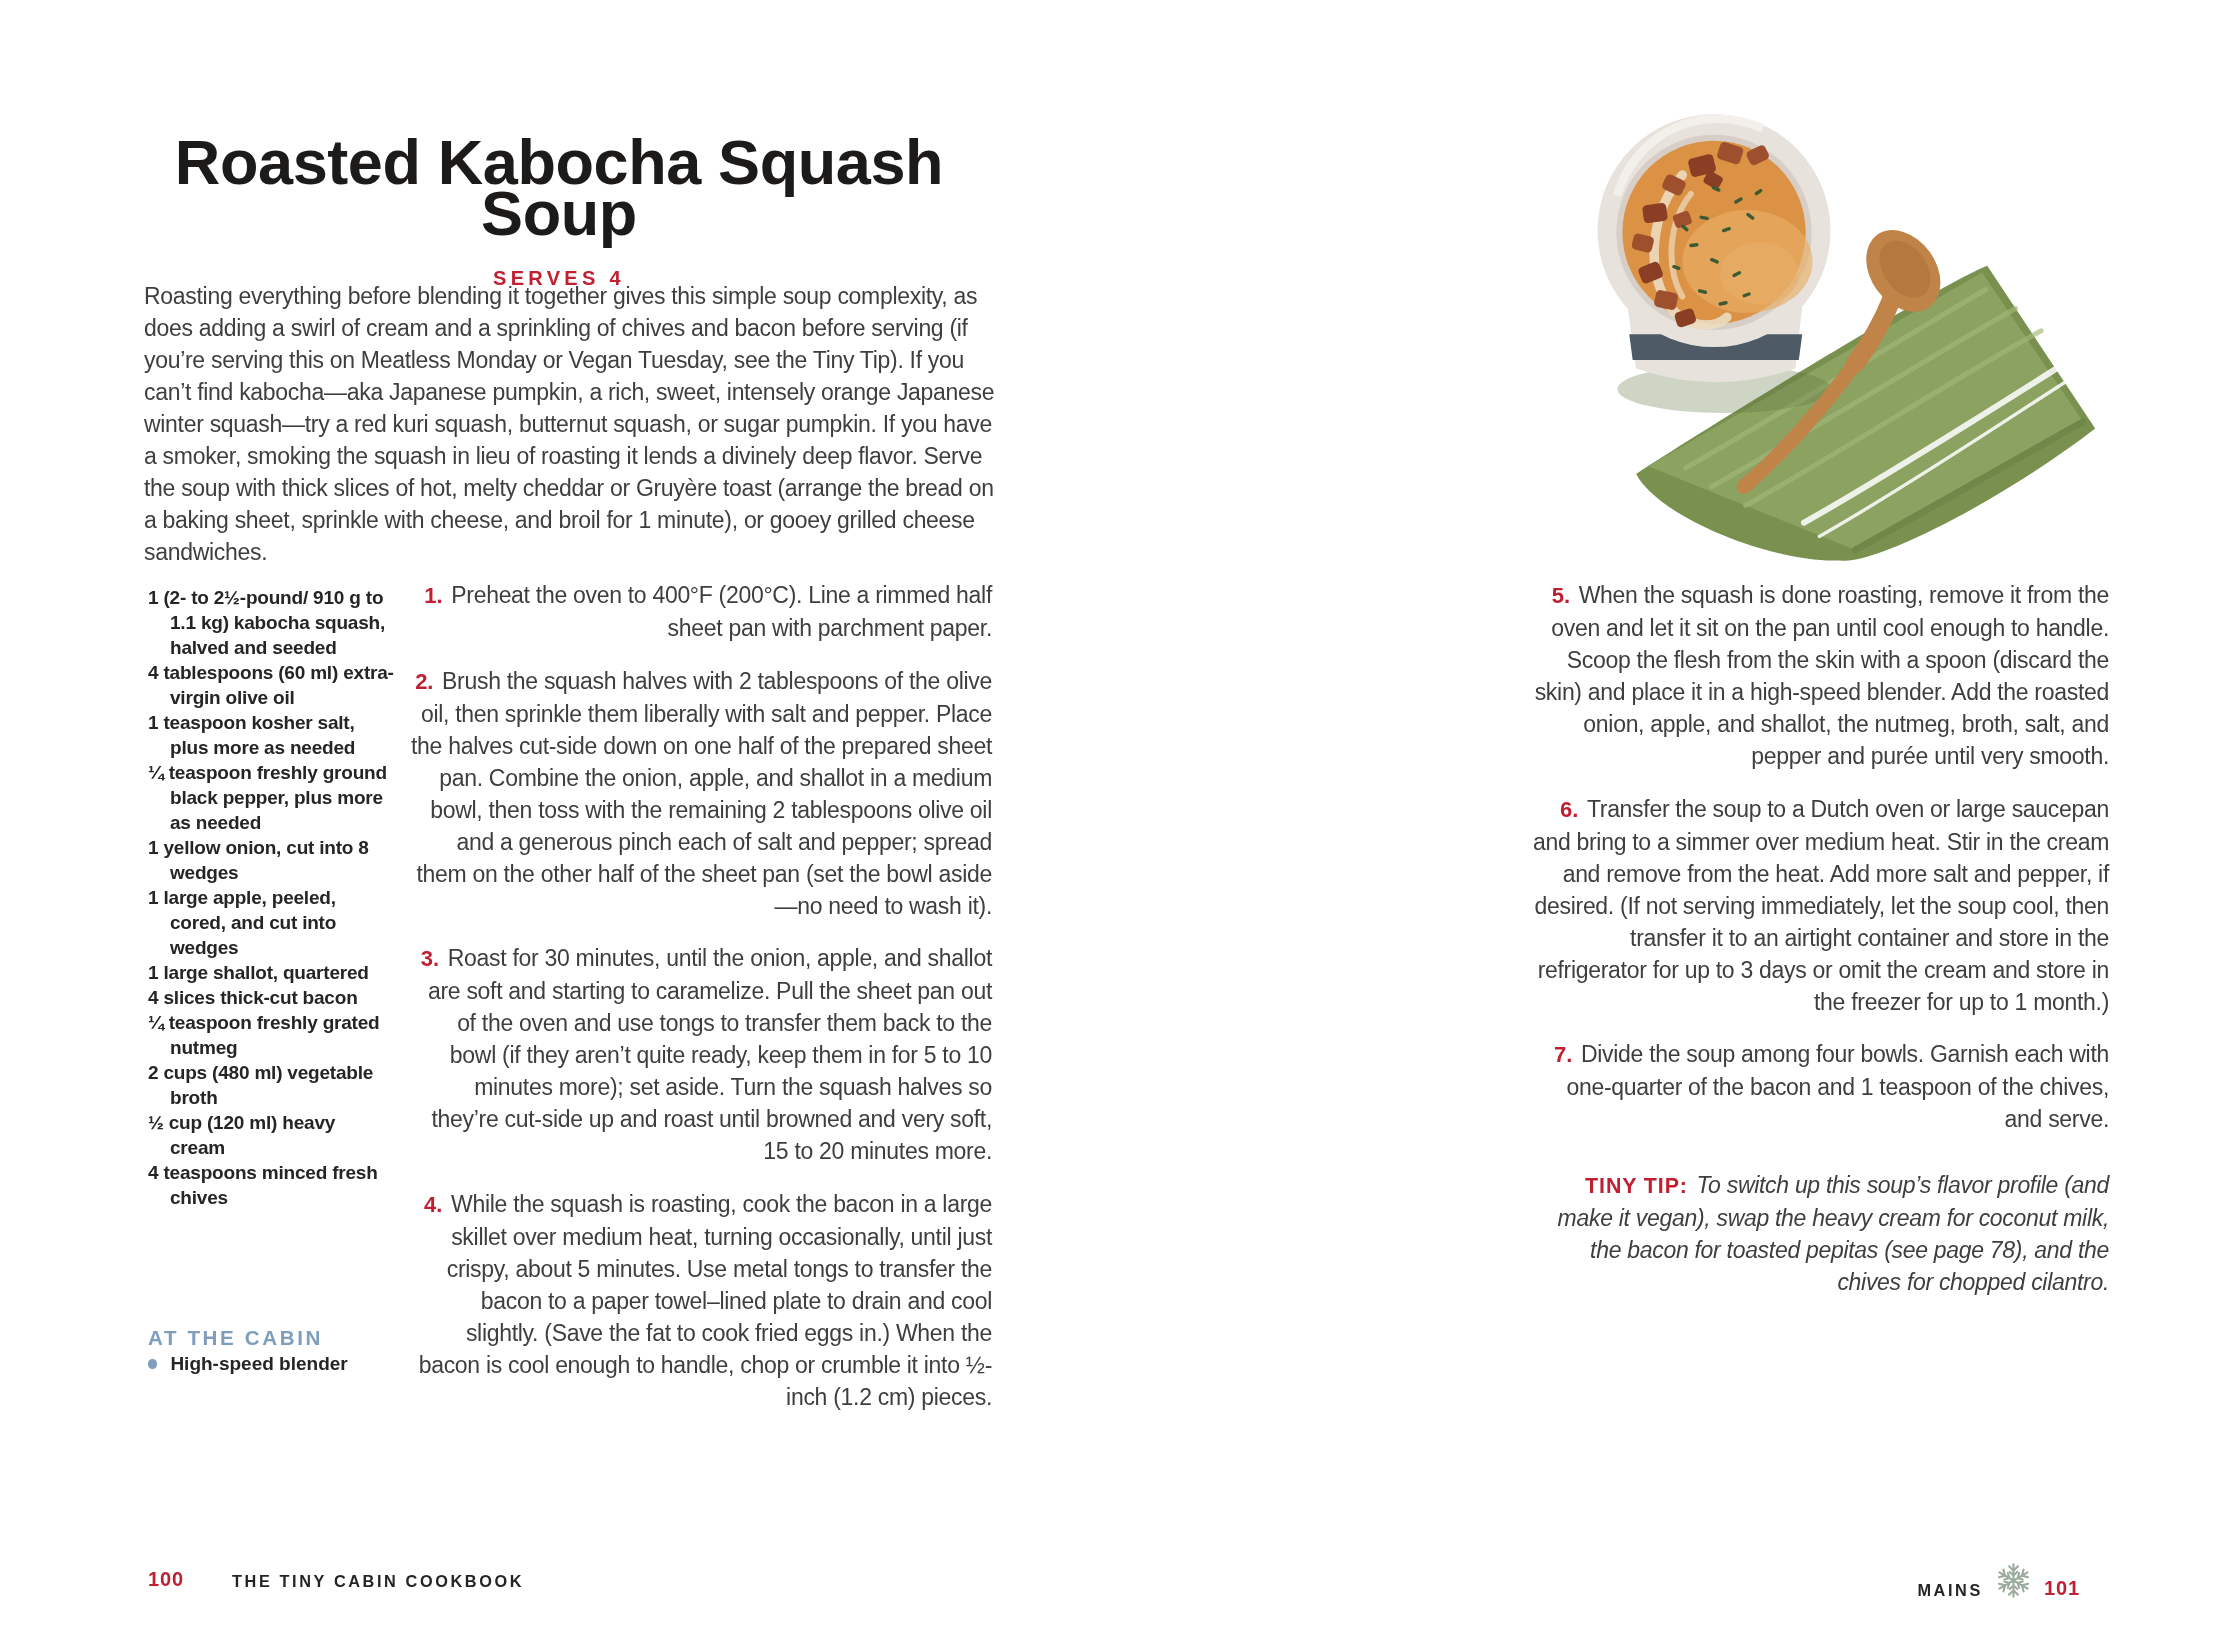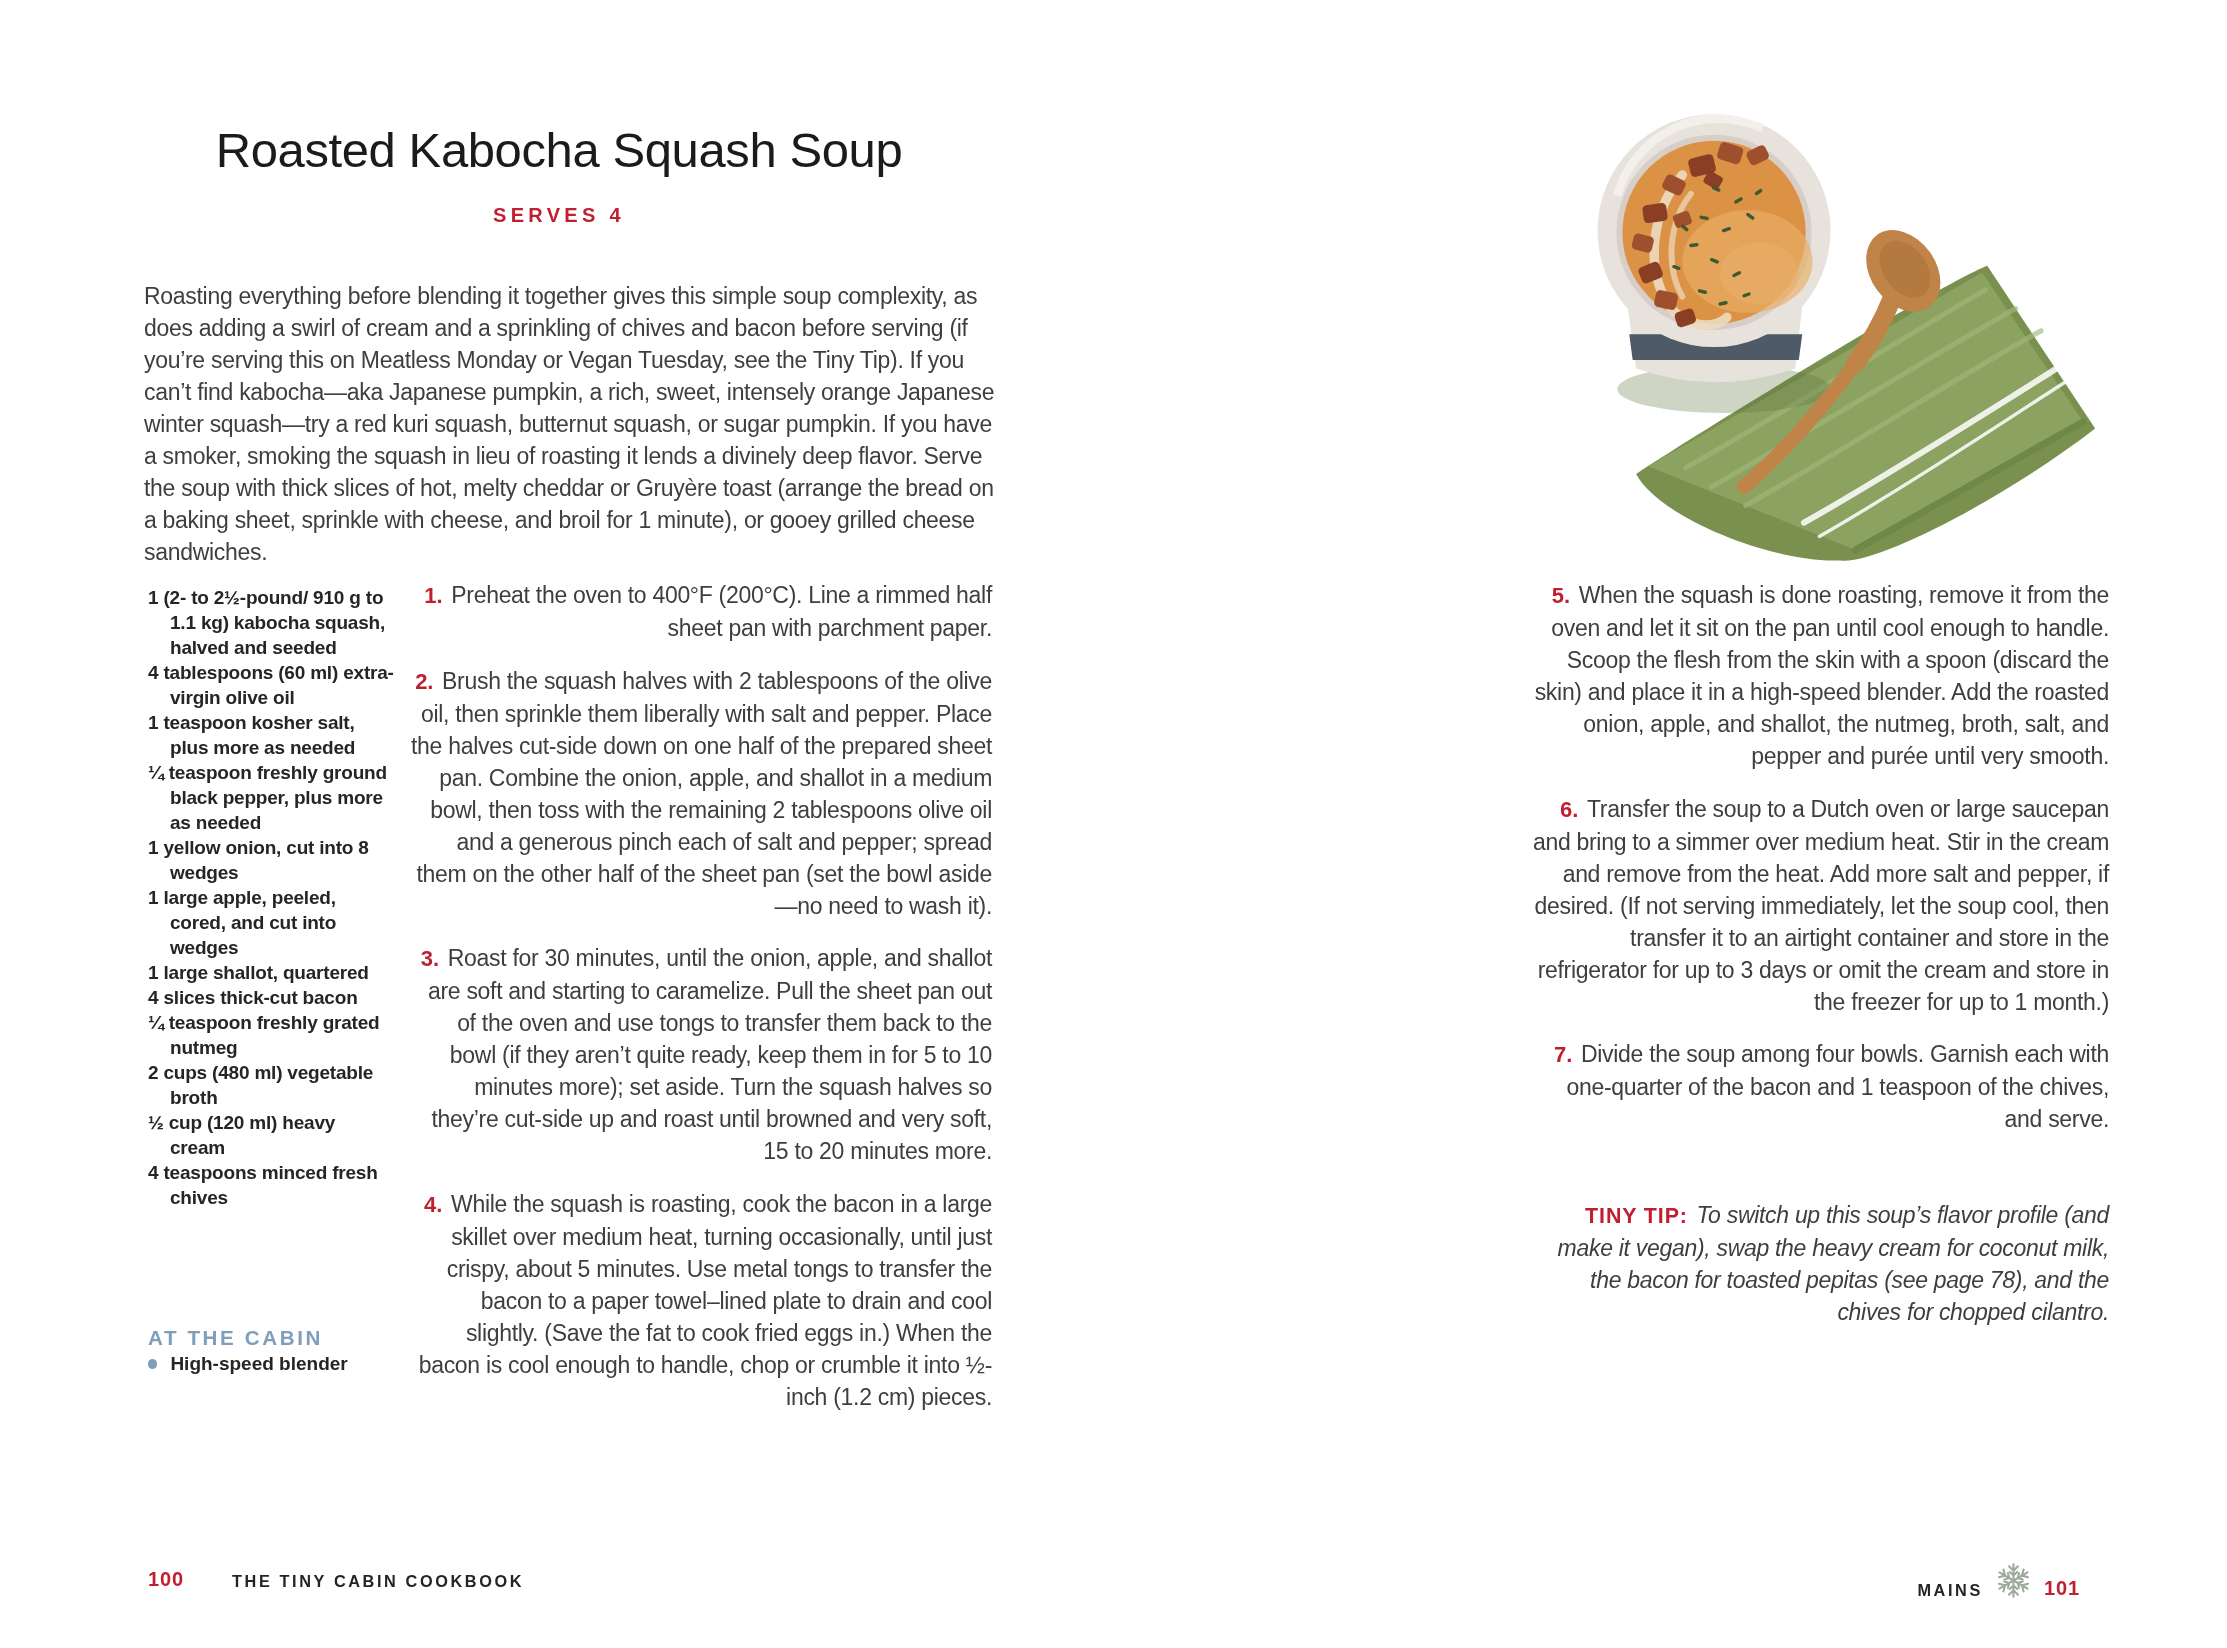--- a/index.html
+++ b/index.html
@@ -26,21 +26,21 @@
   }
   html,body{margin:0;padding:0;background:#ffffff;}
   .spread{
     position:relative;width:2227px;height:1648px;background:#ffffff;
     font-family:"Liberation Sans",sans-serif;color:var(--body_text);
     overflow:hidden;
   }
   
   .title-block{position:absolute;left:137px;top:125px;width:844px;text-align:center;}
   .recipe-title{
-    margin:0;font-size:49px;line-height:51px;font-weight:400;
+    margin:12px;font-size:63px;line-height:51px;font-weight:700;
     color:var(--title_black);letter-spacing:-0.4px;
   }
   .serves{
     margin-top:28px;font-size:20px;font-weight:700;letter-spacing:4.3px;
     color:var(--accent_red);
   }
   .intro{
     position:absolute;left:144px;top:257px;width:852px;
     font-size:23px;line-height:32px;letter-spacing:-0.3px;font-weight:300;
   }
@@ -68,21 +68,21 @@
     position:absolute;font-size:23px;line-height:32px;letter-spacing:-0.3px;
     font-weight:300;
   }
   .steps-left{left:411px;top:579px;width:581px;}
   .steps-right{left:1525px;top:579px;width:584px;}
   .step{margin:0 0 20.6px 0;text-align:right;}
   .step-num{
     color:var(--accent_red);font-weight:700;font-size:22px;
     letter-spacing:0;margin-right:8.6px;
   }
-  .tip{margin-top:64px;}
+  .tip{margin-top:34px;}
   .tip-label{
     color:var(--accent_red);font-weight:700;font-size:21.4px;
     letter-spacing:0.9px;margin-right:8.6px;font-style:normal;
   }
   .tip-text{font-style:italic;}
   
   .footer-left{
     position:absolute;left:148px;top:1568px;
     display:flex;align-items:flex-end;gap:48px;
   }

